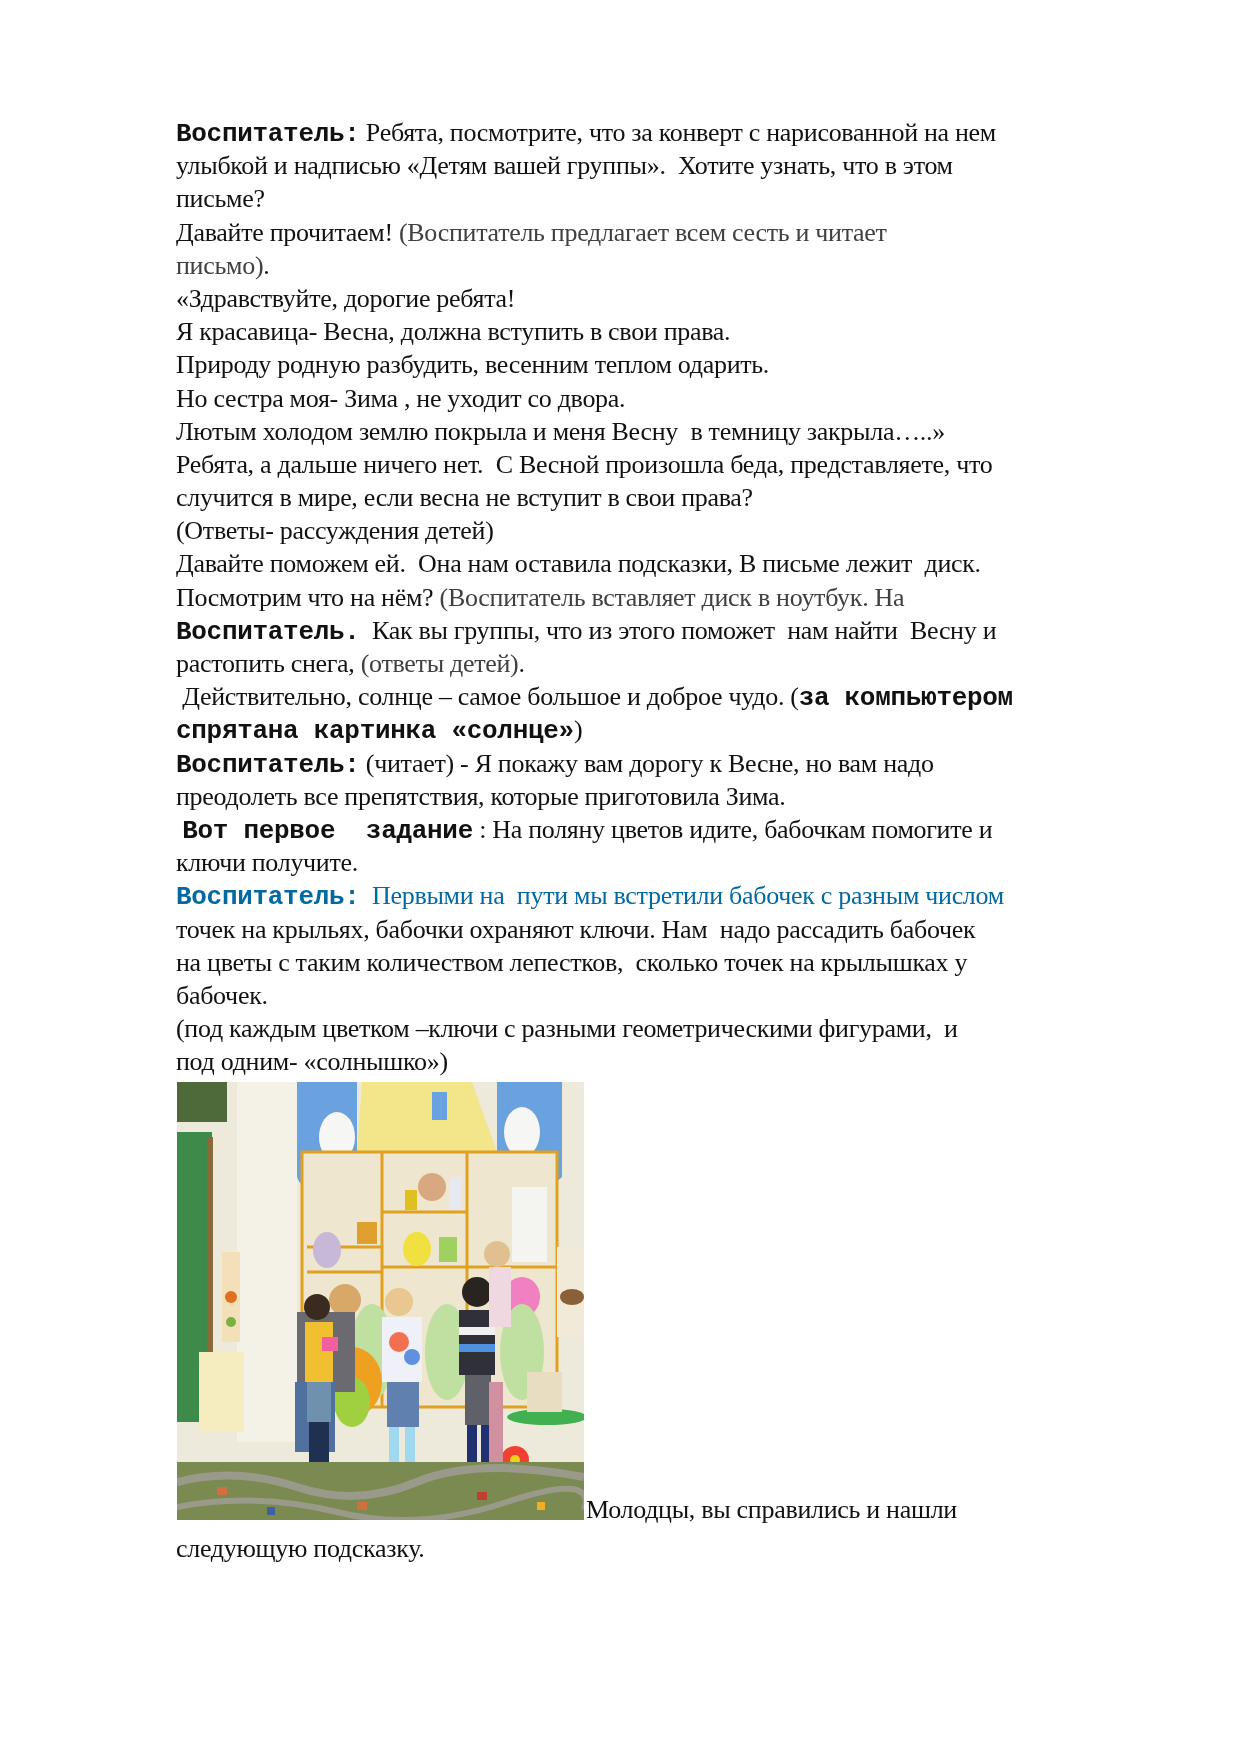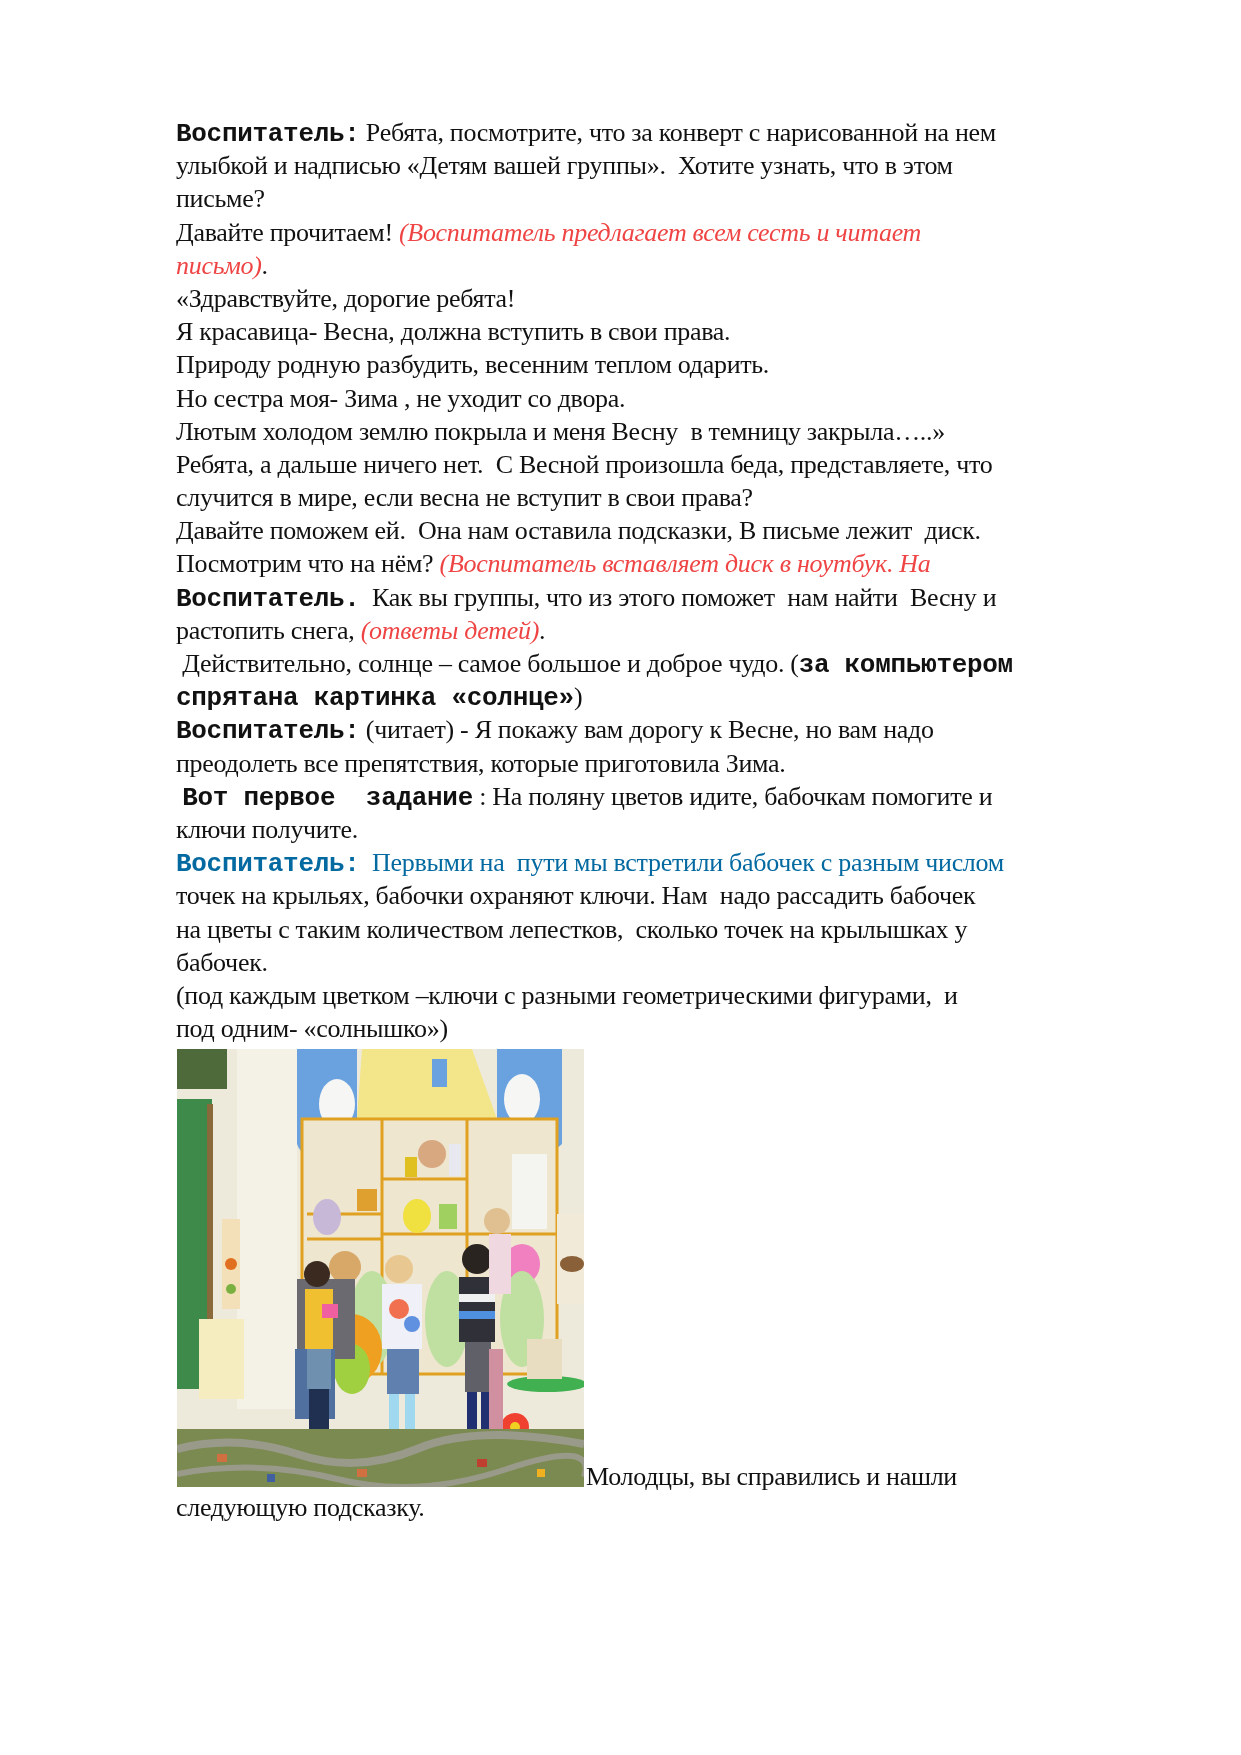--- a/index.html
+++ b/index.html
@@ -5,21 +5,21 @@
   html, body { margin: 0; padding: 0; background: #ffffff; }
   body { width: 1241px; height: 1755px; position: relative; overflow: hidden; }
   .page {
     position: absolute; left: 176px; top: 116px; width: 960px;
     font-family: "Liberation Serif", "DejaVu Serif", serif;
     font-size: 26px; line-height: 33.2px; color: #111;
     letter-spacing: -0.3px;
   }
   .line { white-space: pre; display: block; height: 33.2px; }
   .b { font-weight: bold; font-family: Liberation Mono, monospace; }
-  .i { font-style: italic; color: #ef4444; }
+  .i { color: #404040; }
   .gray { color: #0369a1; }
   .photo-row { position: relative; height: 440px; margin-top: 4px; }
   .photo {
     position: absolute; left: 1px; top: 0; width: 407px; height: 438px;
     overflow: hidden; background: #f1ede0;
   }
   .caption-tail { position: absolute; left: 410px; bottom: -4px; white-space: pre; }
 </style>
 </head>
 <body>
@@ -31,20 +31,21 @@
   <span class="line"><span>письме?</span></span>
   <span class="line"><span>Давайте прочитаем! </span><span class="i">(Воспитатель предлагает всем сесть и читает</span></span>
   <span class="line"><span class="i">письмо)</span><span>.</span></span>
   <span class="line"><span>«Здравствуйте, дорогие ребята!</span></span>
   <span class="line"><span>Я красавица- Весна, должна вступить в свои права.</span></span>
   <span class="line"><span>Природу родную разбудить, весенним теплом одарить.</span></span>
   <span class="line"><span>Но сестра моя- Зима , не уходит со двора.</span></span>
   <span class="line"><span>Лютым холодом землю покрыла и меня Весну  в темницу закрыла…..»</span></span>
   <span class="line"><span>Ребята, а дальше ничего нет.  С Весной произошла беда, представляете, что</span></span>
   <span class="line"><span>случится в мире, если весна не вступит в свои права?</span></span>
+  <span class="line"><span>(Ответы- рассуждения детей)</span></span>
   <span class="line"><span>Давайте поможем ей.  Она нам оставила подсказки, В письме лежит  диск.</span></span>
   <span class="line"><span>Посмотрим что на нём? </span><span class="i">(Воспитатель вставляет диск в ноутбук. На</span></span>
   <span class="line"><span class="b">Воспитатель.</span><span>  Как вы группы, что из этого поможет  нам найти  Весну и</span></span>
   <span class="line"><span>растопить снега, </span><span class="i">(ответы детей)</span><span>.</span></span>
   <span class="line"><span> Действительно, солнце – самое большое и доброе чудо. (</span><span class="b">за компьютером</span></span>
   <span class="line"><span class="b">спрятана картинка «солнце»</span><span>)</span></span>
   <span class="line"><span class="b">Воспитатель:</span><span> (читает) - Я покажу вам дорогу к Весне, но вам надо</span></span>
   <span class="line"><span>преодолеть все препятствия, которые приготовила Зима.</span></span>
   <span class="line"><span> </span><span class="b">Вот первое  задание</span><span> : На поляну цветов идите, бабочкам помогите и</span></span>
   <span class="line"><span>ключи получите.</span></span>
@@ -151,14 +152,14 @@
         <rect x="40" y="405" width="10" height="8" fill="#d07040"></rect>
         <rect x="180" y="420" width="10" height="8" fill="#d07040"></rect>
         <rect x="300" y="410" width="10" height="8" fill="#c04030"></rect>
         <rect x="90" y="425" width="8" height="8" fill="#4060a0"></rect>
         <rect x="360" y="420" width="8" height="8" fill="#f0b020"></rect>
       </svg>
     </div>
     <span class="caption-tail">Молодцы, вы справились и нашли</span>
   </div>
 
-  <span class="line" style="margin-top:2px;"><span>следующую подсказку.</span></span>
+  <span class="line" style="margin-top:10px;"><span>следующую подсказку.</span></span>
 </div>
 
 </body></html>

